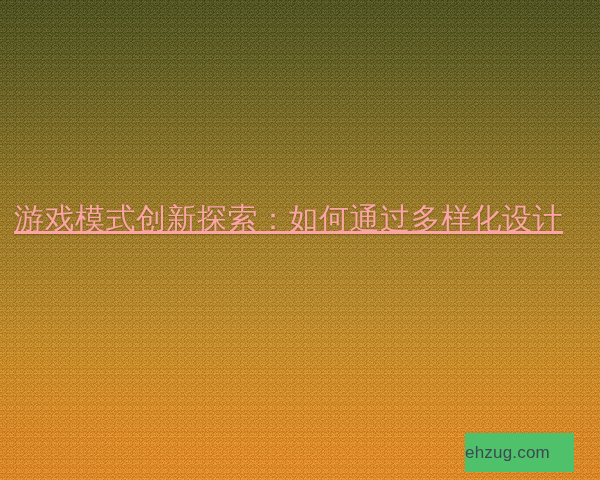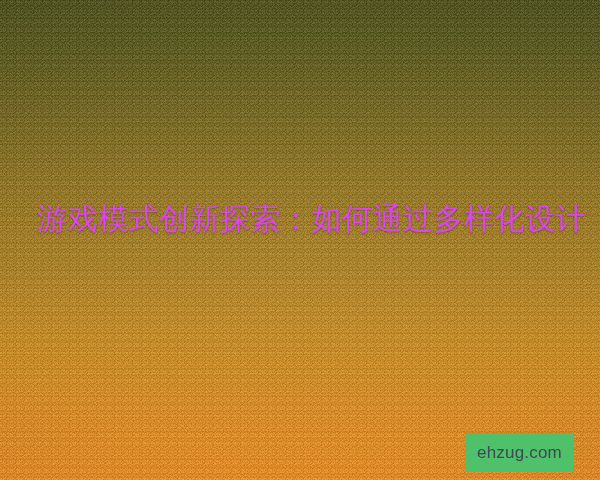--- a/index.html
+++ b/index.html
@@ -74,45 +74,45 @@
     background-size: 9px 9px, 7px 7px, 3px 3px, 3px 3px;
     pointer-events: none;
   }
 
   
   .headline {
     position: absolute;
     left: 0;
     right: 0;
     top: 198px;
-    text-align: right;
-    color: #d946ef;
+    text-align: left;
+    color: #fca5a5;
     font-size: 30px;
     line-height: 42px;
     font-weight: 400;
     letter-spacing: 0.5px;
     text-shadow: 0 1px 2px rgba(60, 35, 0, 0.35);
     padding: 0 14px;
+    text-decoration: underline;
   }
   .headline .line {
     display: block;
     white-space: nowrap;
   }
 
   
   .badge {
     position: absolute;
     left: 465px;
     top: 433px;
     width: 109px;
     height: 39px;
     background: #4ec16a;
     display: flex;
     align-items: center;
-    justify-content: center;
   }
   .badge-text {
     color: #3c4a52;
     font-size: 17px;
     line-height: 1;
     letter-spacing: 0.2px;
   }
 </style>
 </head>
 <body>

